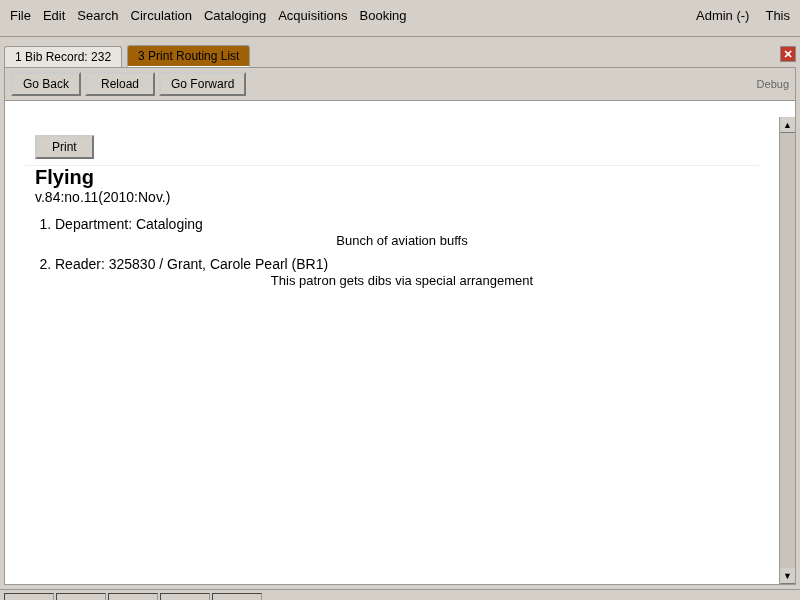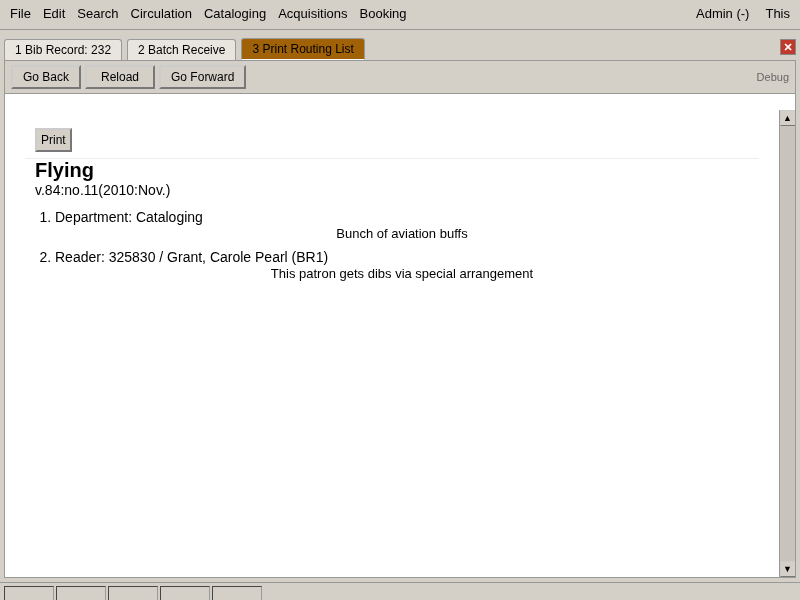--- a/index.html
+++ b/index.html
@@ -9,24 +9,24 @@
       background: #d4d0c8;
       width: 800px;
       height: 600px;
       overflow: hidden;
     }
 
     
     #menubar {
       background: #d4d0c8;
       display: flex;
-      align-items: flex-end;
+      align-items: flex-start;
       padding: 6px 4px;
       border-bottom: 1px solid #999;
-      height: 30px;
+      height: 37px;
     }
     .menu-item {
       padding: 2px 6px;
       cursor: pointer;
       font-size: 13px;
     }
     #admin-area {
       margin-left: auto;
       display: flex;
       gap: 4px;
@@ -145,21 +145,21 @@
       width: 100%;
       background: #c8c4bc;
     }
 
     
     #print-btn-area {
       padding: 6px 10px;
       border-bottom: 1px solid #eee;
     }
     .print-btn {
-      padding: 3px 4px;
+      padding: 3px 15px;
       border: 2px outset #ccc;
       background: #d4d0c8;
       cursor: pointer;
       font-size: 12px;
     }
 
     
     #doc-content {
       padding: 0 10px;
     }
@@ -220,21 +220,20 @@
   <span class="menu-item">Acquisitions</span>
   <span class="menu-item">Booking</span>
   <div id="admin-area">
     <span class="menu-item">Admin (-)</span>
     <span class="menu-item">This</span>
   </div>
 </div>
 
 <div id="tabbar">
   <div class="tab">1 Bib Record: 232</div>
-  <div class="tab">2 Batch Receive</div>
   <div class="tab active">3 Print Routing List</div>
   <div id="close-btn">✕</div>
 </div>
 
 <div id="main-window">
 
   <div id="toolbar">
     <button class="toolbar-btn">Go Back</button>
     <button class="toolbar-btn">Reload</button>
     <button class="toolbar-btn">Go Forward</button>

